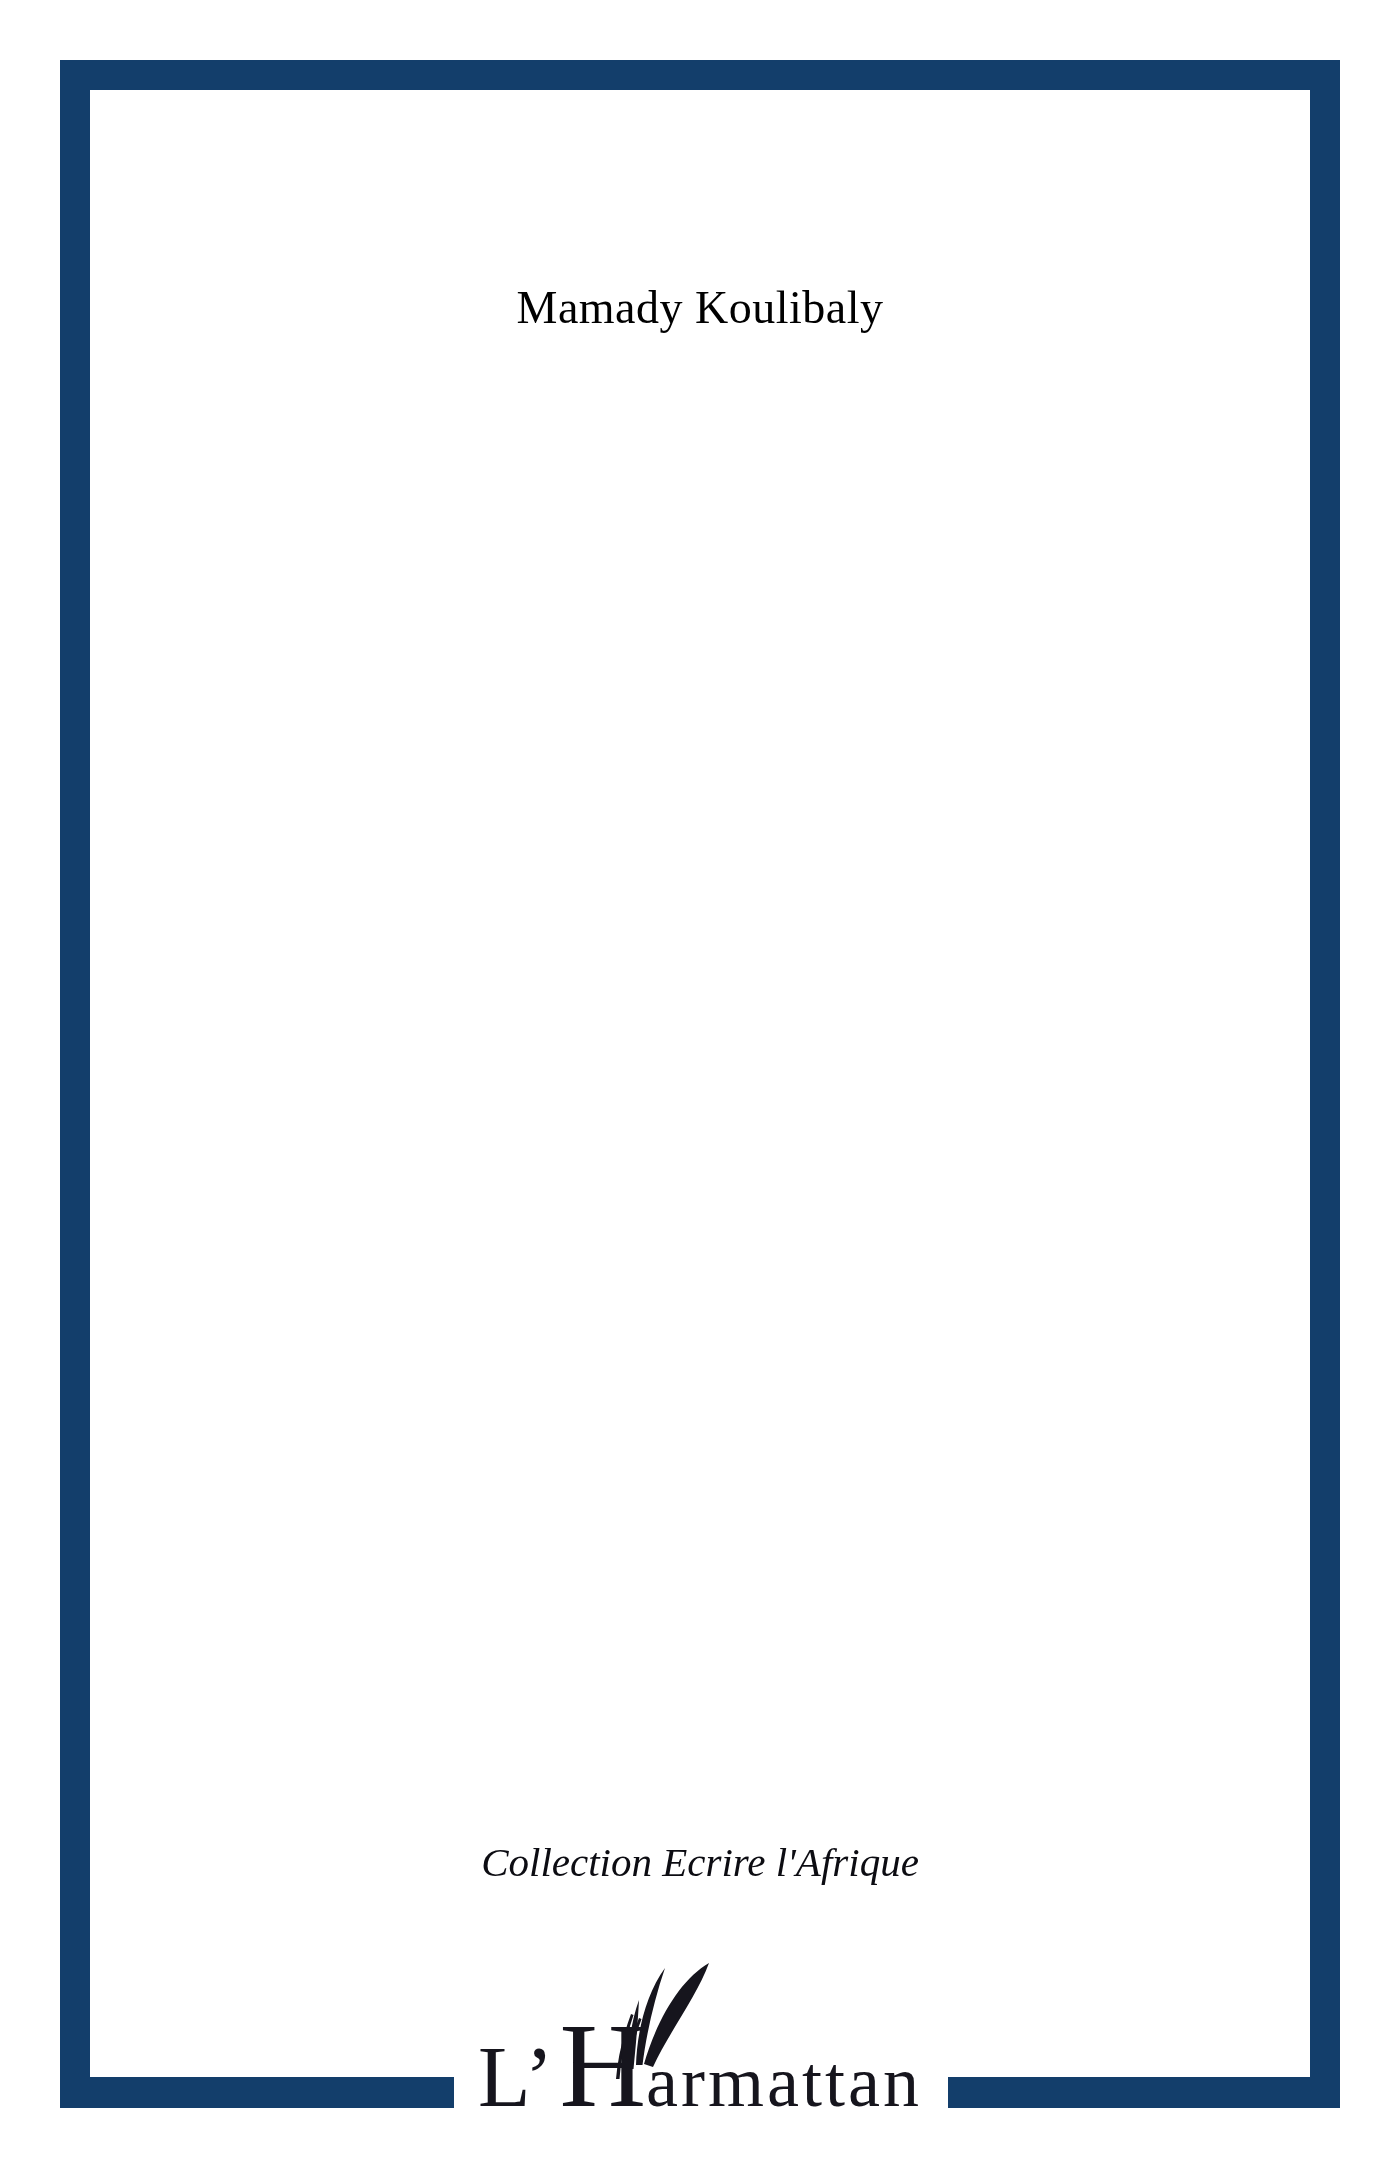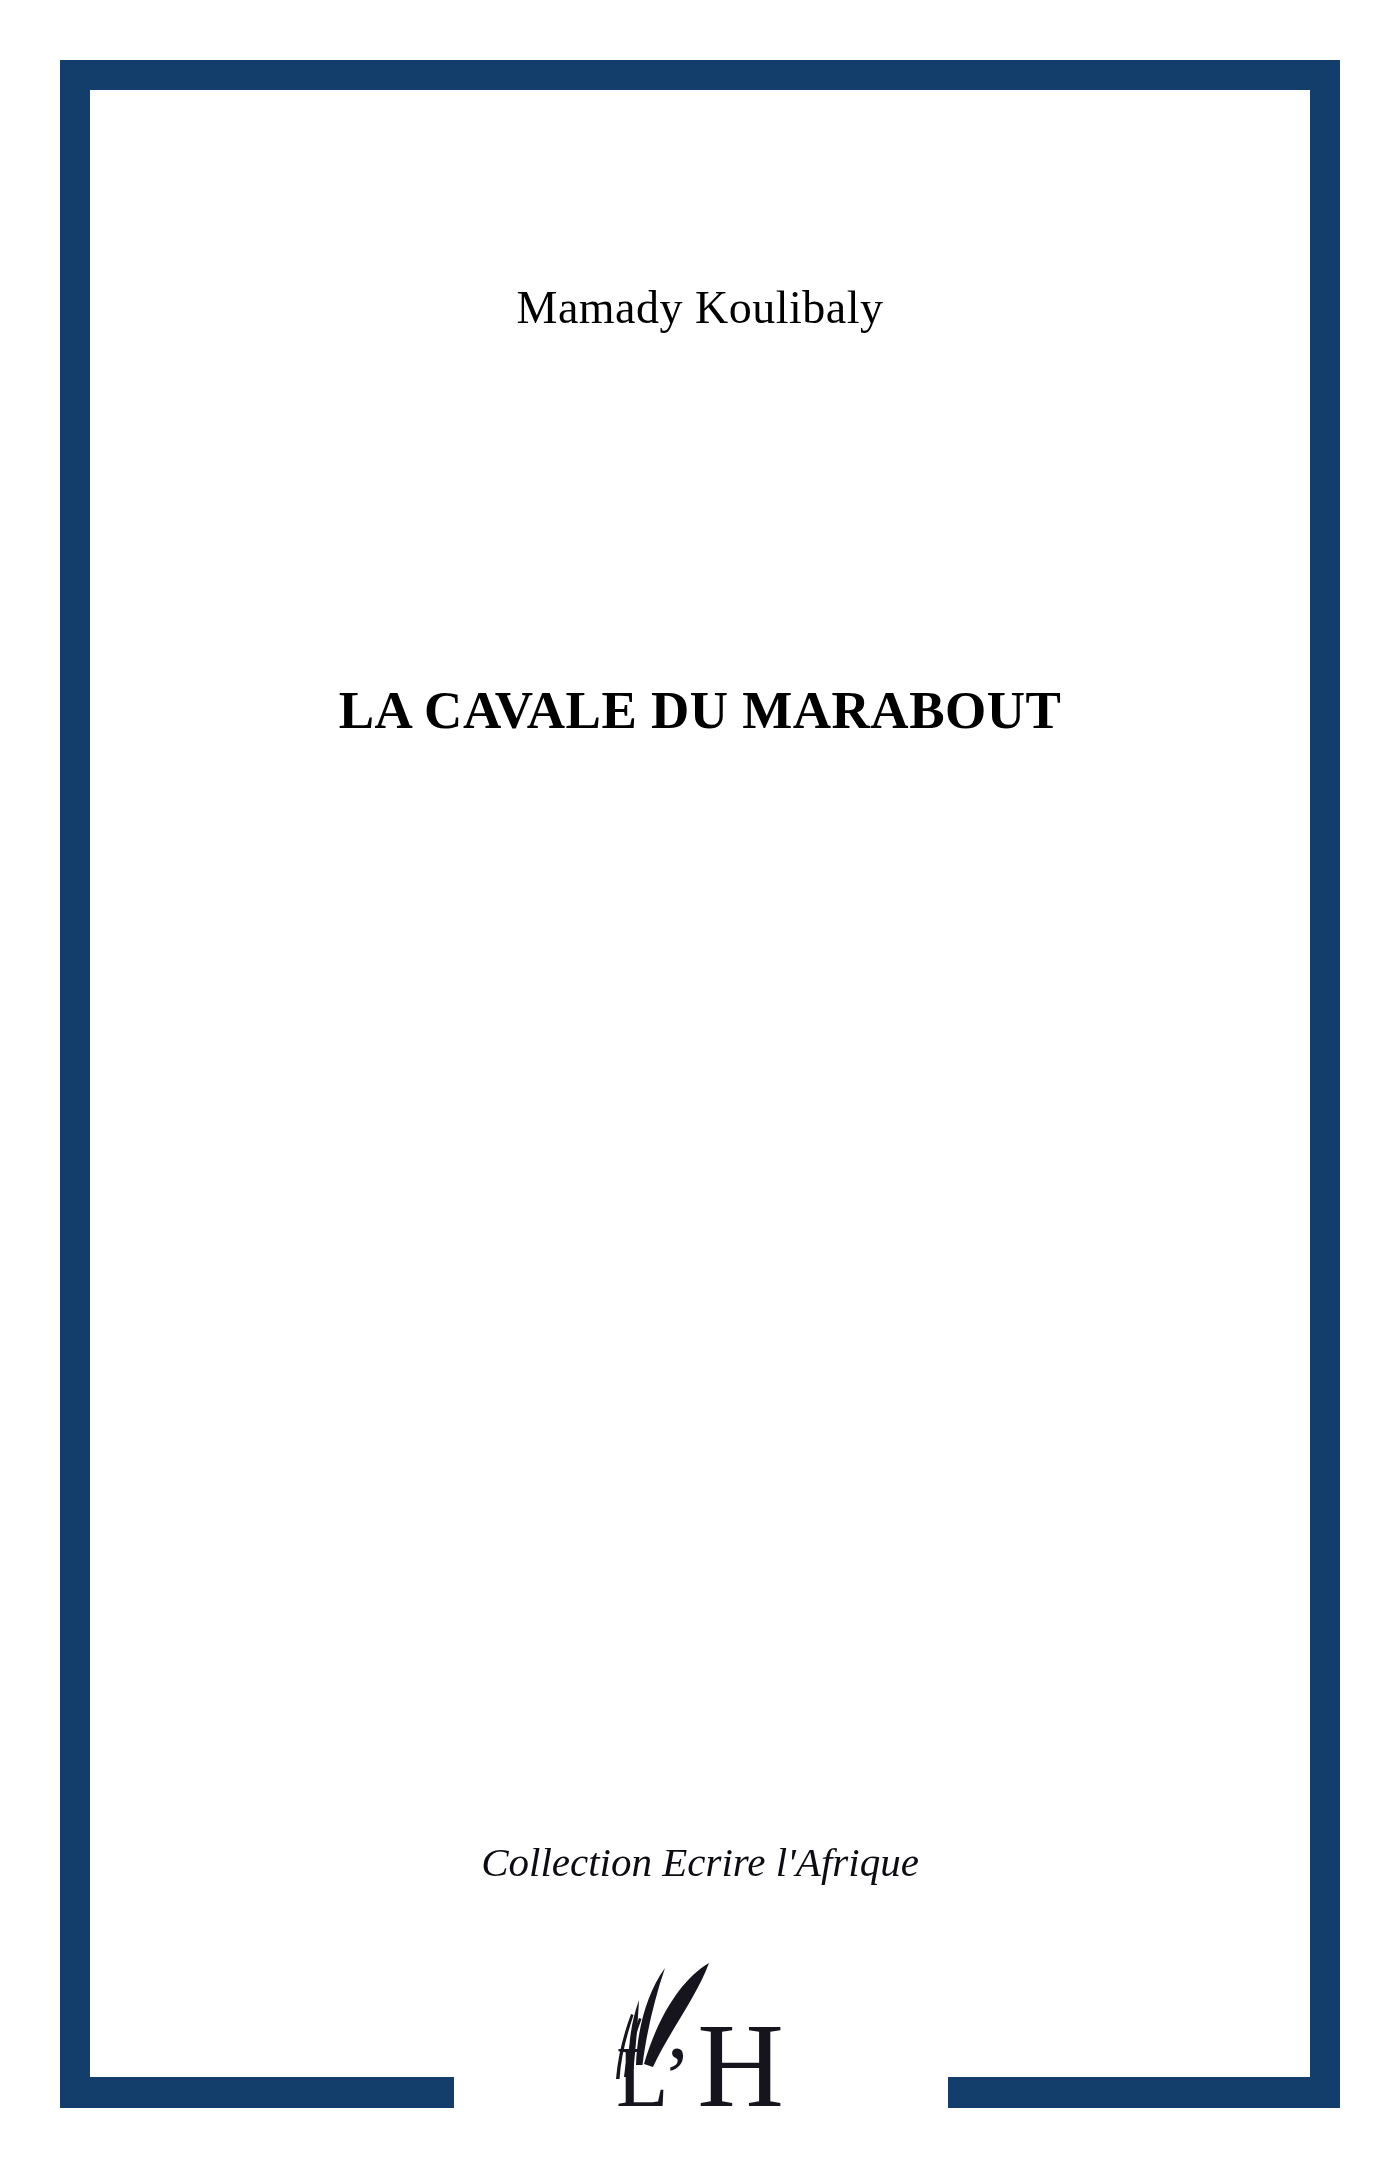--- a/index.html
+++ b/index.html
@@ -80,29 +80,29 @@
 <div class="page">
 
   <div class="band band-top"></div>
   <div class="band band-left"></div>
   <div class="band band-right"></div>
   <div class="band band-bottom-left"></div>
   <div class="band band-bottom-right"></div>
 
   <div class="author">Mamady Koulibaly</div>
 
-  <div class="title">LA CAVALE DU MARABOUT</div>
 
   <div class="collection">Collection Ecrire l'Afrique</div>
 
   <svg class="quill" viewBox="0 0 120 126" xmlns="http://www.w3.org/2000/svg" aria-hidden="true">
     <path d="M16,123 C18,100 23,80 31,58 L33.5,59 C26,82 21,101 19.5,123 Z" fill="#16151d"></path>
     <path d="M24,121 C26,100 31,82 39,62 L41.5,63 C34,84 29,102 27.5,121 Z" fill="#16151d"></path>
     <path d="M29,113 C28,90 31,66 39,44 C37.5,72 35.5,92 33.5,113 Z" fill="#16151d"></path>
     <path d="M36,109 C37,76 46,38 65,12 C54,44 46,80 42.5,109 Z" fill="#16151d"></path>
     <path d="M44,108 C57,63 81,23 109,7 C97,40 68,78 53,111 Z" fill="#16151d"></path>
   </svg>
   <div class="publisher-logo">
     <span class="logo-prefix">L’</span>
       <span class="logo-initial">H</span>
+      <span class="logo-rest">armattan</span>
   </div>
 
 </div>
 
 </body></html>

